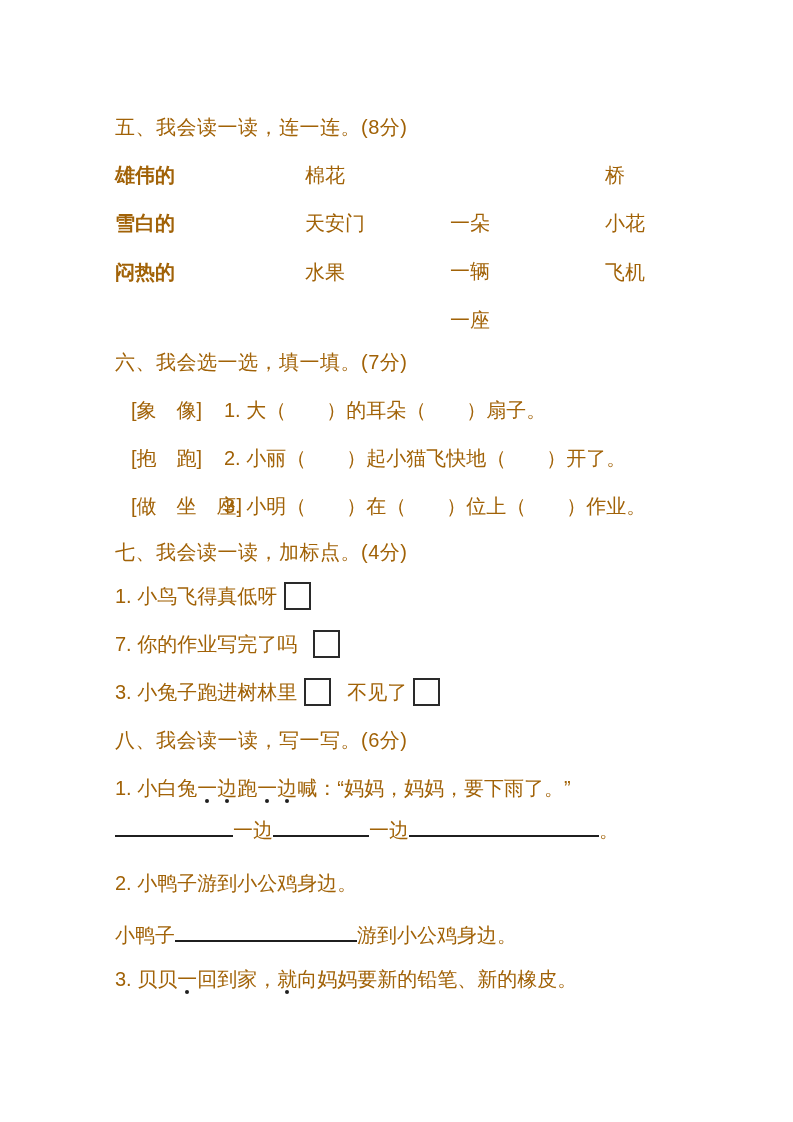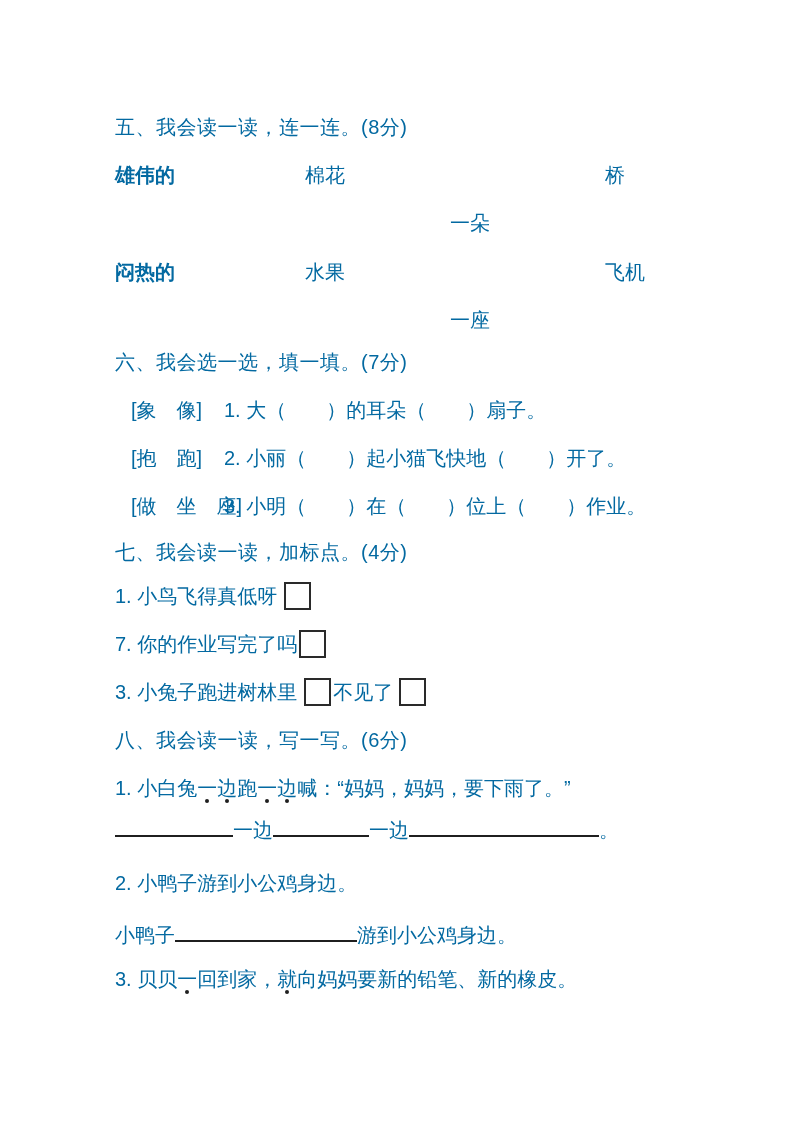--- a/index.html
+++ b/index.html
@@ -3,21 +3,21 @@
 <meta charset="utf-8">
 <style>
   html, body { margin: 0; padding: 0; background: #e8e8e8; }
   .page {
     position: relative;
     width: 793px;
     height: 1122px;
     margin: 0 auto;
     background: #ffffff;
     font-family: "Liberation Sans", sans-serif;
-    color: #0369a1;
+    color: #a16207;
     overflow: hidden;
   }
   .line {
     position: absolute;
     left: 0;
     width: 793px;
     height: 26px;
     font-size: 20px;
     line-height: 24px;
     white-space: nowrap;
@@ -29,21 +29,21 @@
   .opt { left: 121px; margin-left: 10px; } .sent { left: 224px; }
   .flexline { display: flex; align-items: center; padding-left: 115px; height: 32px; }
   .pbox {
     display: inline-block;
     width: 27px; height: 28px;
     border: 2px solid #2a2a2a;
     box-sizing: border-box;
     background: #ffffff;
     flex: 0 0 auto;
   }
-  .ml7 { margin-left: 7px; } .ml2 { margin-left: 2px; } .ml6 { margin-left: 6px; }
+  .ml7 { margin-left: 7px; } .ml2 { margin-left: 16px; } .ml6 { margin-left: 6px; }
   .ul {
     display: inline-block;
     border-bottom: 2px solid #1f1f1f;
     height: 21px;
     vertical-align: baseline;
   }
   .ec { font-style: normal; position: relative; display: inline-block; }
   .ec::after {
     content: "";
     position: absolute;
@@ -60,20 +60,26 @@
 
 <div class="page">
 
   <div class="line heading ind" style="top:115px">五、我会读一读，连一连。(8分)</div>
 
   <div class="line" style="top:163px">
     <span class="pos c1">雄伟的</span>
     <span class="pos c2">棉花</span>
     <span class="pos c3">一朵</span>
     <span class="pos c4">桥</span>
+  </div>
+  <div class="line" style="top:211px">
+    <span class="pos c1">雪白的</span>
+    <span class="pos c2">天安门</span>
+    <span class="pos c3">一辆</span>
+    <span class="pos c4">小花</span>
   </div>
   <div class="line" style="top:260px">
     <span class="pos c1">闷热的</span>
     <span class="pos c2">水果</span>
     <span class="pos c3">一座</span>
     <span class="pos c4">飞机</span>
   </div>
 
   <div class="line heading ind" style="top:350px">六、我会选一选，填一填。(7分)</div>
 

